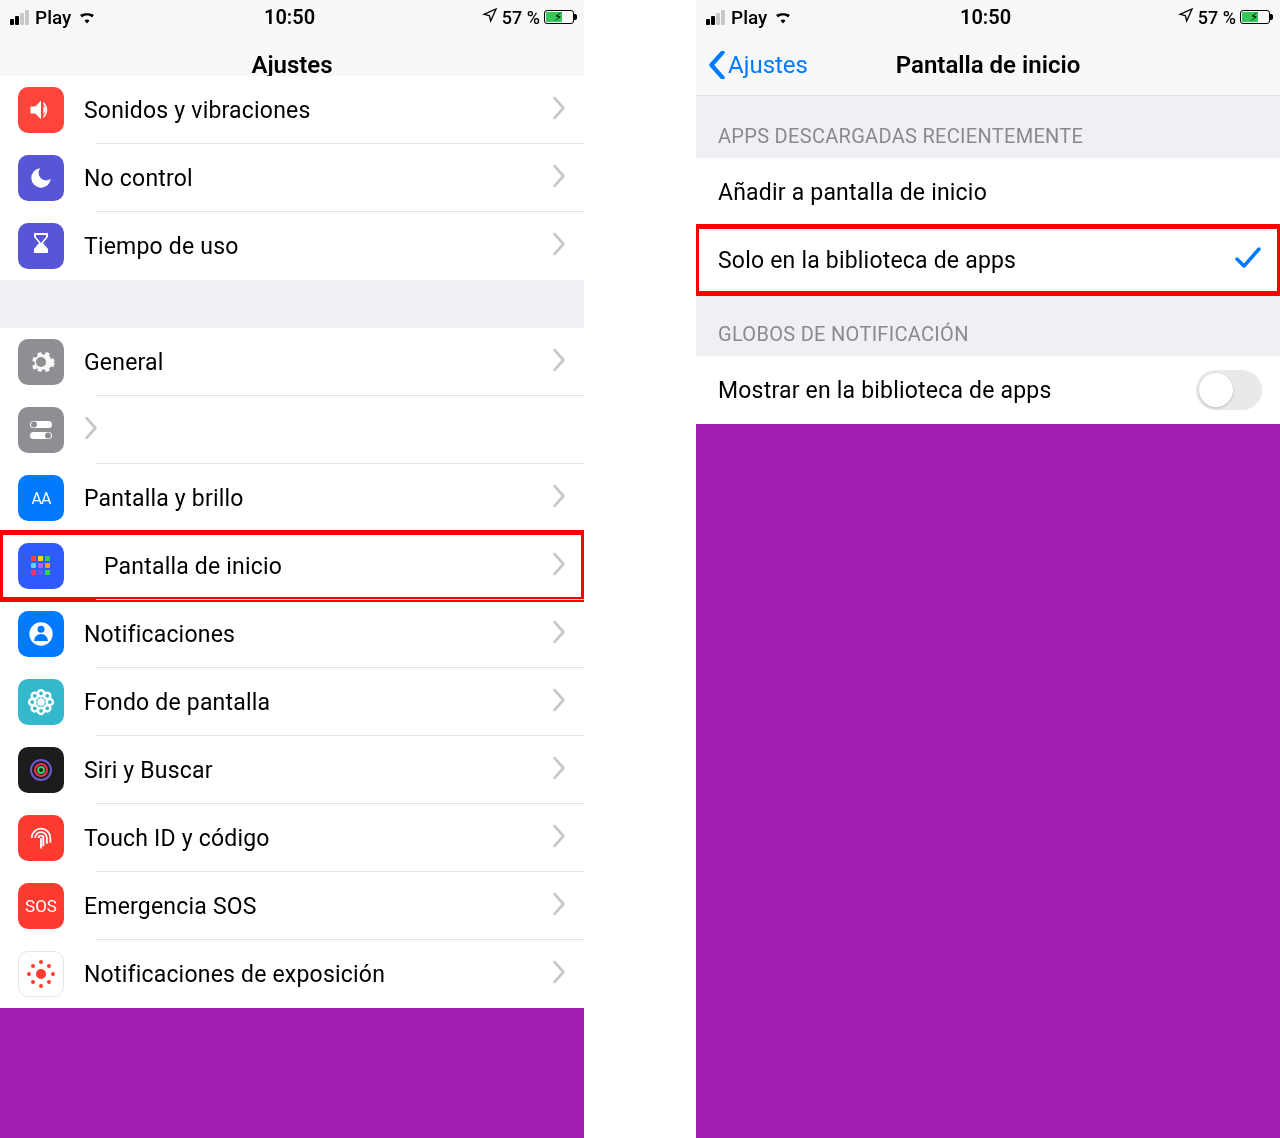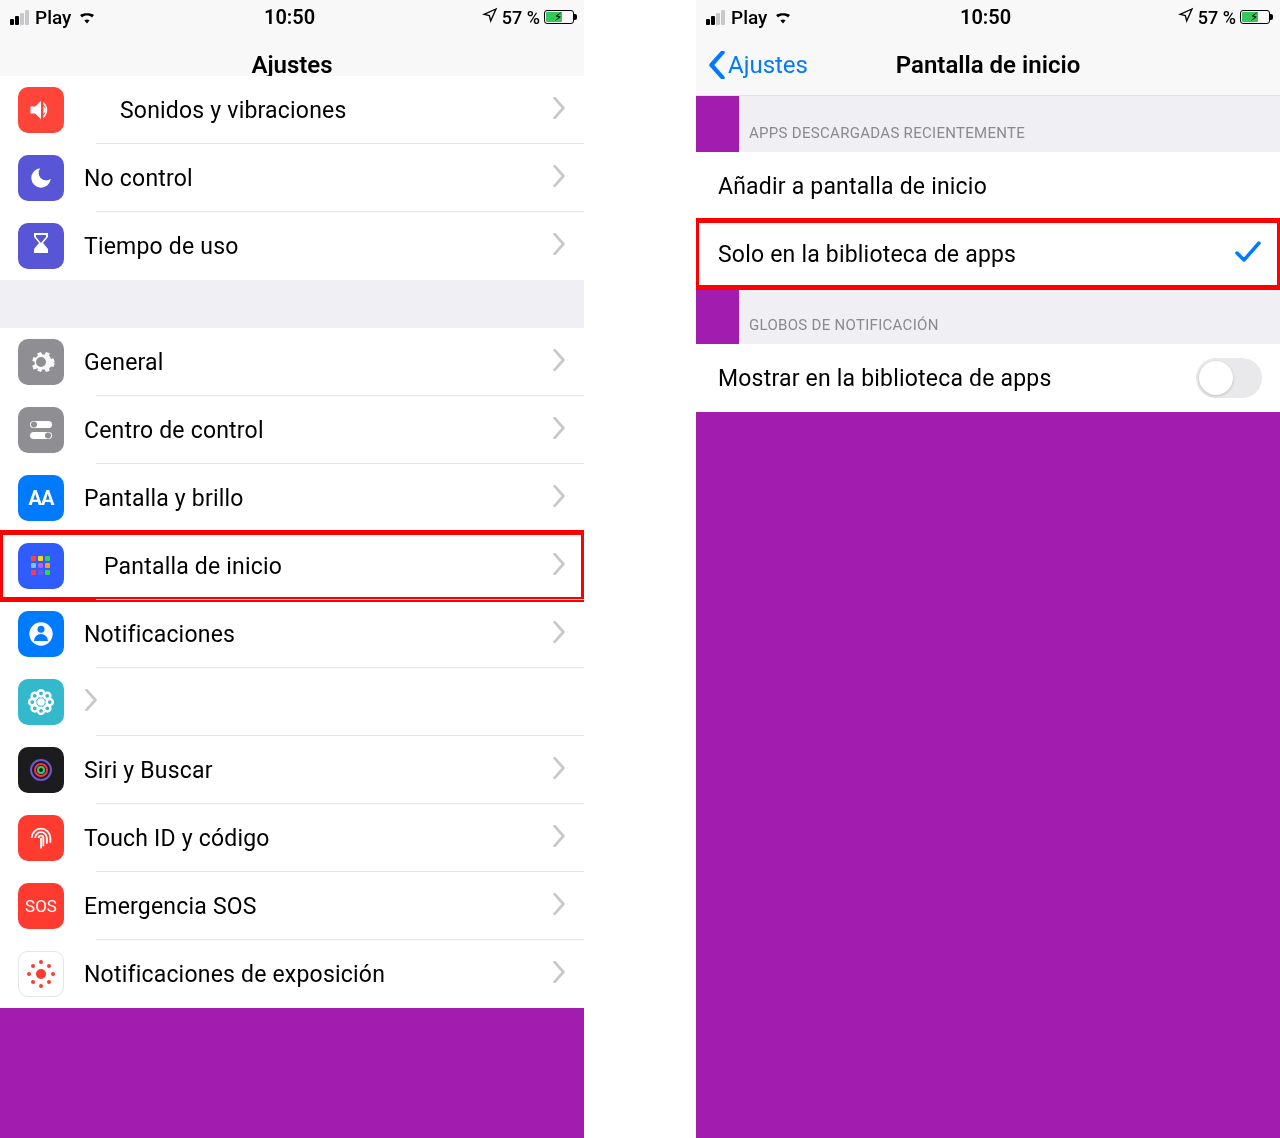--- a/index.html
+++ b/index.html
@@ -75,25 +75,24 @@
     position:absolute; left:12px; top:0; bottom:0;
     display:flex; align-items:center; gap:2px;
     color:#007aff; font-size:24px;
   }
   .nav-back svg{width:18px;height:28px;}
 
   
   .list { background:#fff; }
   .group-gap { height: 48px; background:#efeff4;}
   .section-header{
-    padding: 28px 22px 10px 10px;
-    color:#8a8a8e; font-size:15px; letter-spacing:0.3px;
+    padding: 28px 22px 10px 22px;
+    color:#8a8a8e; font-size:20px; letter-spacing:0.3px;
     background:#efeff4;
     text-transform:uppercase;
-    margin-left:43px;
   }
   .row {
     display:flex; align-items:center;
     min-height:68px;
     padding: 0 18px 0 18px;
     background:#fff;
     position:relative;
   }
   .row .sep{
     position:absolute; left:96px; right:0; bottom:0; height:1px;
@@ -123,21 +122,21 @@
   }
 
   .highlight {
     outline: 5px solid #ff0000;
     outline-offset: -3px;
     z-index:5;
     gap:20px;
   }
 
   
-  .scrolled-top .row:first-child{ margin-top:-20px;gap:36px; }
+  .scrolled-top .row:first-child{ margin-top:-20px; }
   .scrolled-top .row:first-child .icon-box{ opacity:0.95;}
 
   .pink-grad{
     position:absolute; top:34px; left:0; right:0; height:62px;
     background:linear-gradient(180deg, rgba(255,220,224,0.6), rgba(255,255,255,0));
     pointer-events:none;
   }
 
 </style>
 </head>
@@ -233,29 +232,28 @@
       </div>
       <div class="row">
         <div class="icon-box" style="background:#8e8e93;">
           <svg width="30" height="30" viewBox="0 0 30 30" fill="#fff">
             <rect x="4" y="6" width="22" height="7" rx="3.5" fill="#fff"></rect>
             <circle cx="8" cy="9.5" r="3" fill="#8e8e93"></circle>
             <rect x="4" y="17" width="22" height="7" rx="3.5" fill="#fff"></rect>
             <circle cx="22" cy="20.5" r="3" fill="#8e8e93"></circle>
           </svg>
         </div>
-        <div class="row-label">Centro de control</div>
         <span class="chevron"><svg viewBox="0 0 12 20">
             <path d="M2 1l8 9-8 9" fill="none" stroke="#c7c7cc" stroke-width="2.5" stroke-linecap="round" stroke-linejoin="round"></path>
           </svg></span>
         <div class="sep"></div>
       </div>
       <div class="row">
         <div class="icon-box" style="background:#007aff;">
-          <span style="font-weight:700;font-size:20px;color:#fff;letter-spacing:-1px">AA</span>
+          <span style="font-weight:400;font-size:16px;color:#fff;letter-spacing:-1px">AA</span>
         </div>
         <div class="row-label">Pantalla y brillo</div>
         <span class="chevron"><svg viewBox="0 0 12 20">
             <path d="M2 1l8 9-8 9" fill="none" stroke="#c7c7cc" stroke-width="2.5" stroke-linecap="round" stroke-linejoin="round"></path>
           </svg></span>
         <div class="sep"></div>
       </div>
       <div class="row highlight">
         <div class="icon-box" style="background:#2f5bff;">
           <svg width="30" height="30" viewBox="0 0 30 30">
@@ -299,20 +297,21 @@
               <circle cx="12" cy="19" r="2.5" fill="none"></circle>
               <circle cx="5" cy="12" r="2.5" fill="none"></circle>
               <circle cx="19" cy="12" r="2.5" fill="none"></circle>
               <circle cx="7" cy="7" r="2.5" fill="none"></circle>
               <circle cx="17" cy="7" r="2.5" fill="none"></circle>
               <circle cx="7" cy="17" r="2.5" fill="none"></circle>
               <circle cx="17" cy="17" r="2.5" fill="none"></circle>
             </g>
           </svg>
         </div>
+        <div class="row-label">Fondo de pantalla</div>
         <span class="chevron"><svg viewBox="0 0 12 20">
             <path d="M2 1l8 9-8 9" fill="none" stroke="#c7c7cc" stroke-width="2.5" stroke-linecap="round" stroke-linejoin="round"></path>
           </svg></span>
         <div class="sep"></div>
       </div>
       <div class="row">
         <div class="icon-box" style="background:#1c1c1e;">
           <svg width="34" height="34" viewBox="0 0 34 34">
             <circle cx="17" cy="17" r="15" fill="#1c1c1e"></circle>
             <circle cx="17" cy="17" r="10" fill="none" stroke="#6a5acd" stroke-width="2"></circle>

